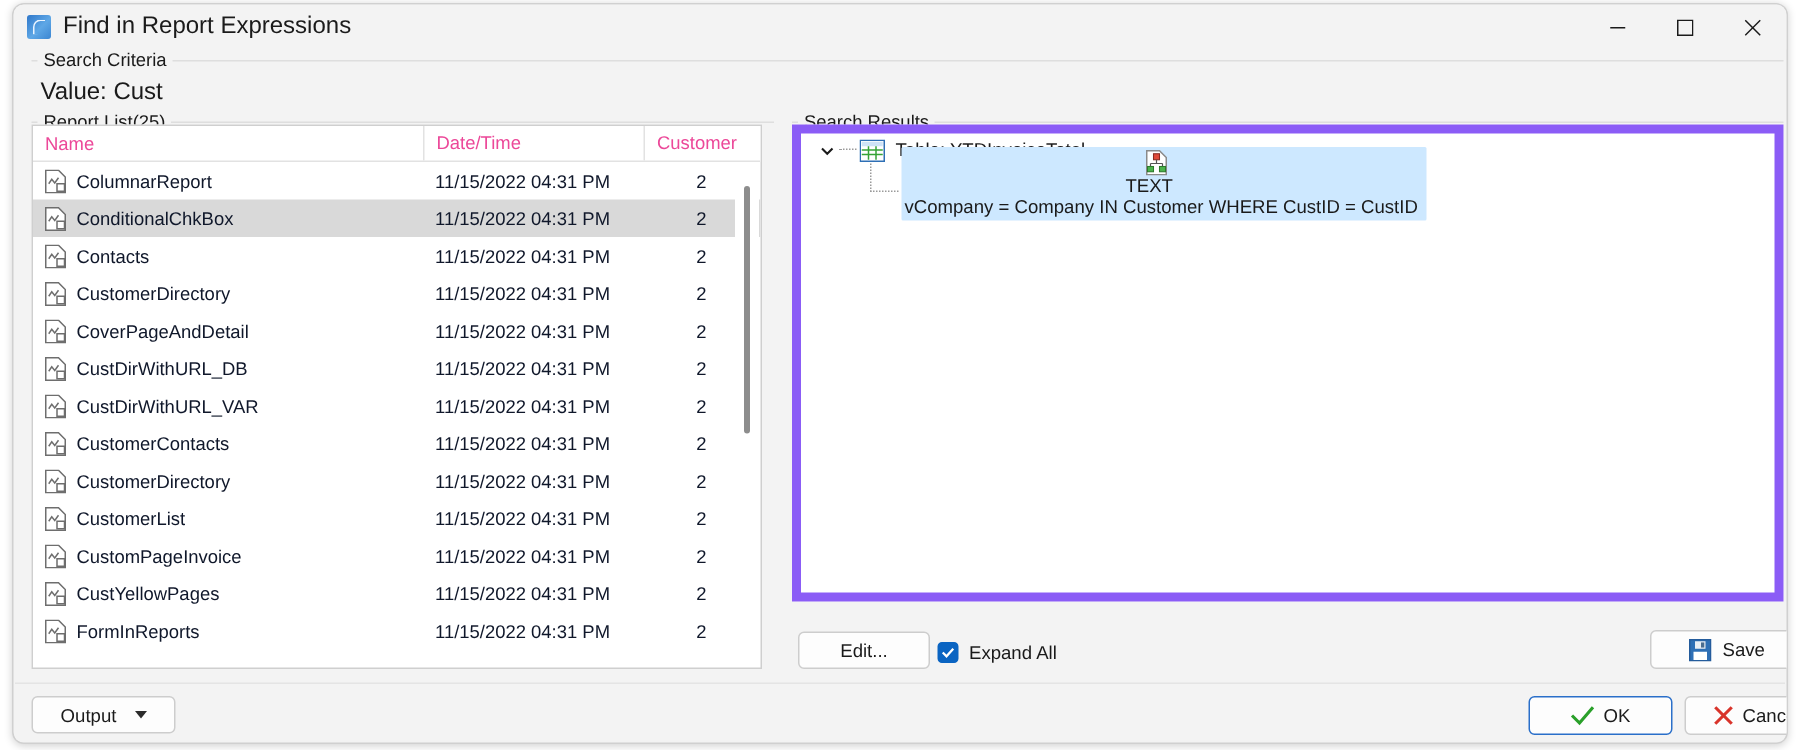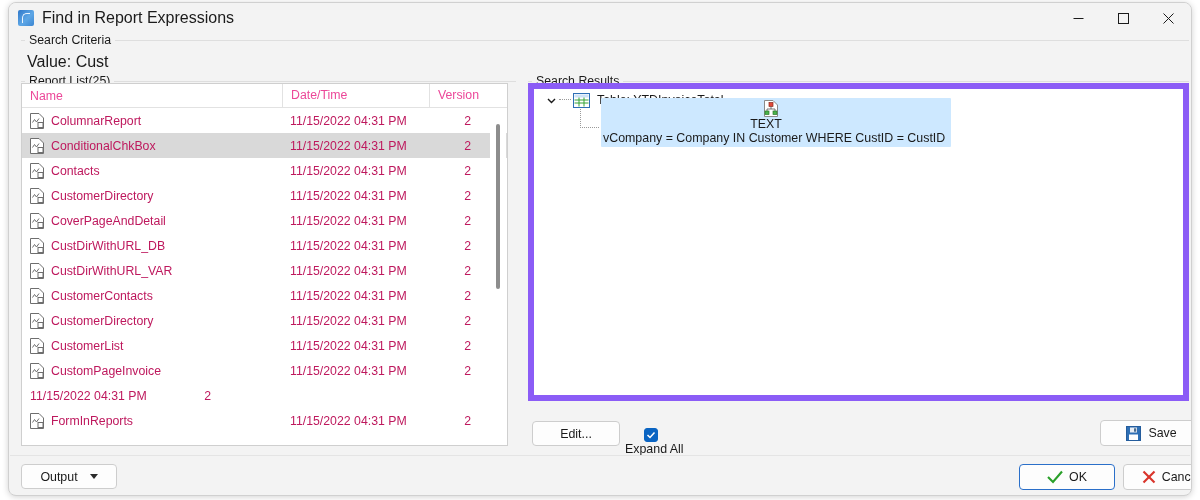--- a/index.html
+++ b/index.html
@@ -120,21 +120,21 @@
   .hcell.name { width: 260px; }
   .hcell.date { width: 147px; border-left: 1px solid #e2e2e2; height: 23px; line-height: 23px; }
   .hcell.ver  { width: 62px;  border-left: 1px solid #e2e2e2; height: 23px; line-height: 23px; text-align: left; }
 
   .rows { position: relative; }
   .row {
     display: flex;
     align-items: center;
     height: 25px;
     font-size: 12.3px;
-    color: #be185d;
+    color: #0f172a;
     white-space: nowrap;
   }
   .row.selected { background: #d9d9d9; }
   .c-name { width: 260px; display: flex; align-items: center; padding-left: 8px; box-sizing: border-box; }
   .c-date { width: 147px; box-sizing: border-box; padding-left: 8px; }
   .c-ver  { width: 62px;  box-sizing: border-box; padding-right: 20px; text-align: right; }
 
   .rep-icon { width: 15px; height: 16px; flex: none; margin-right: 6px; }
 
   .list-scroll {
@@ -289,21 +289,21 @@
   <div class="group-line" style="left:12px; top:78px; width:495px;"></div>
   <div class="group-label" style="left:16px; top:71px;">Report List(25)</div>
 
   <div class="group-line" style="left:519px; top:78px; width:661px;"></div>
   <div class="group-label" style="left:523px; top:71px;">Search Results</div>
 
   <div class="listbox">
     <div class="list-header">
       <div class="hcell name">Name</div>
       <div class="hcell date">Date/Time</div>
-      <div class="hcell ver">Version</div>
+      <div class="hcell ver">Customer</div>
     </div>
     <div class="rows" id="list-rows">
         <div class="row">
           <div class="c-name">
             <span class="rep-icon"><svg width="15" height="16" viewBox="0 0 15 16">
                 <path d="M0.5 0.5 H9 L13.5 5 V15.5 H0.5 Z" fill="#ffffff" stroke="#6e6e6e" stroke-width="1"></path>
                 <polyline points="2.5,9.5 4.5,6.5 6.5,9 9,5.5" fill="none" stroke="#6e6e6e" stroke-width="1"></polyline>
                 <rect x="8" y="9.5" width="5" height="5" fill="#ffffff" stroke="#6e6e6e" stroke-width="1"></rect>
               </svg></span>
             <span>ColumnarReport</span>
@@ -425,20 +425,28 @@
                 <path d="M0.5 0.5 H9 L13.5 5 V15.5 H0.5 Z" fill="#ffffff" stroke="#6e6e6e" stroke-width="1"></path>
                 <polyline points="2.5,9.5 4.5,6.5 6.5,9 9,5.5" fill="none" stroke="#6e6e6e" stroke-width="1"></polyline>
                 <rect x="8" y="9.5" width="5" height="5" fill="#ffffff" stroke="#6e6e6e" stroke-width="1"></rect>
               </svg></span>
             <span>CustomPageInvoice</span>
           </div>
           <div class="c-date">11/15/2022 04:31 PM</div>
           <div class="c-ver">2</div>
         </div>
         <div class="row">
+          <div class="c-name">
+            <span class="rep-icon"><svg width="15" height="16" viewBox="0 0 15 16">
+                <path d="M0.5 0.5 H9 L13.5 5 V15.5 H0.5 Z" fill="#ffffff" stroke="#6e6e6e" stroke-width="1"></path>
+                <polyline points="2.5,9.5 4.5,6.5 6.5,9 9,5.5" fill="none" stroke="#6e6e6e" stroke-width="1"></polyline>
+                <rect x="8" y="9.5" width="5" height="5" fill="#ffffff" stroke="#6e6e6e" stroke-width="1"></rect>
+              </svg></span>
+            <span>CustYellowPages</span>
+          </div>
           <div class="c-date">11/15/2022 04:31 PM</div>
           <div class="c-ver">2</div>
         </div>
         <div class="row">
           <div class="c-name">
             <span class="rep-icon"><svg width="15" height="16" viewBox="0 0 15 16">
                 <path d="M0.5 0.5 H9 L13.5 5 V15.5 H0.5 Z" fill="#ffffff" stroke="#6e6e6e" stroke-width="1"></path>
                 <polyline points="2.5,9.5 4.5,6.5 6.5,9 9,5.5" fill="none" stroke="#6e6e6e" stroke-width="1"></polyline>
                 <rect x="8" y="9.5" width="5" height="5" fill="#ffffff" stroke="#6e6e6e" stroke-width="1"></rect>
               </svg></span>
@@ -492,21 +500,21 @@
         <span class="kw">TEXT</span>
         <span>vCompany = Company IN Customer WHERE CustID = CustID</span>
       </div>
     </div>
   </div>
 
   <div class="btn" style="left:523px; top:418px; width:88px; height:25px;">
     <span>Edit...</span>
   </div>
 
-  <div class="checkbox-wrap" style="left:616px; top:425px;flex-direction:column;">
+  <div class="checkbox-wrap" style="left:616px; top:425px;">
     <span class="cb">
       <svg width="10" height="10" viewBox="0 0 10 10">
           <polyline points="1.5,5 4,7.5 8.5,2.5" fill="none" stroke="#ffffff" stroke-width="1.5"></polyline>
         </svg>
     </span>
     <span>Expand All</span>
   </div>
 
   <div class="btn" style="left:1091px; top:417px; width:103px; height:26px;">
     <span style="display:flex;align-items:center;">

